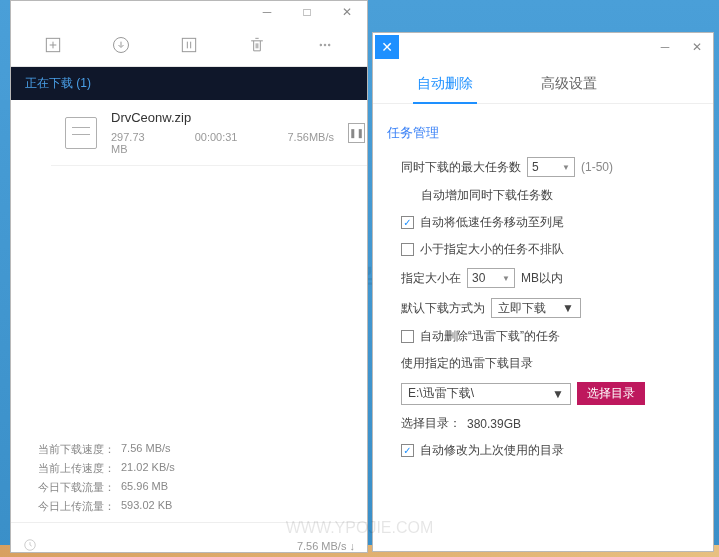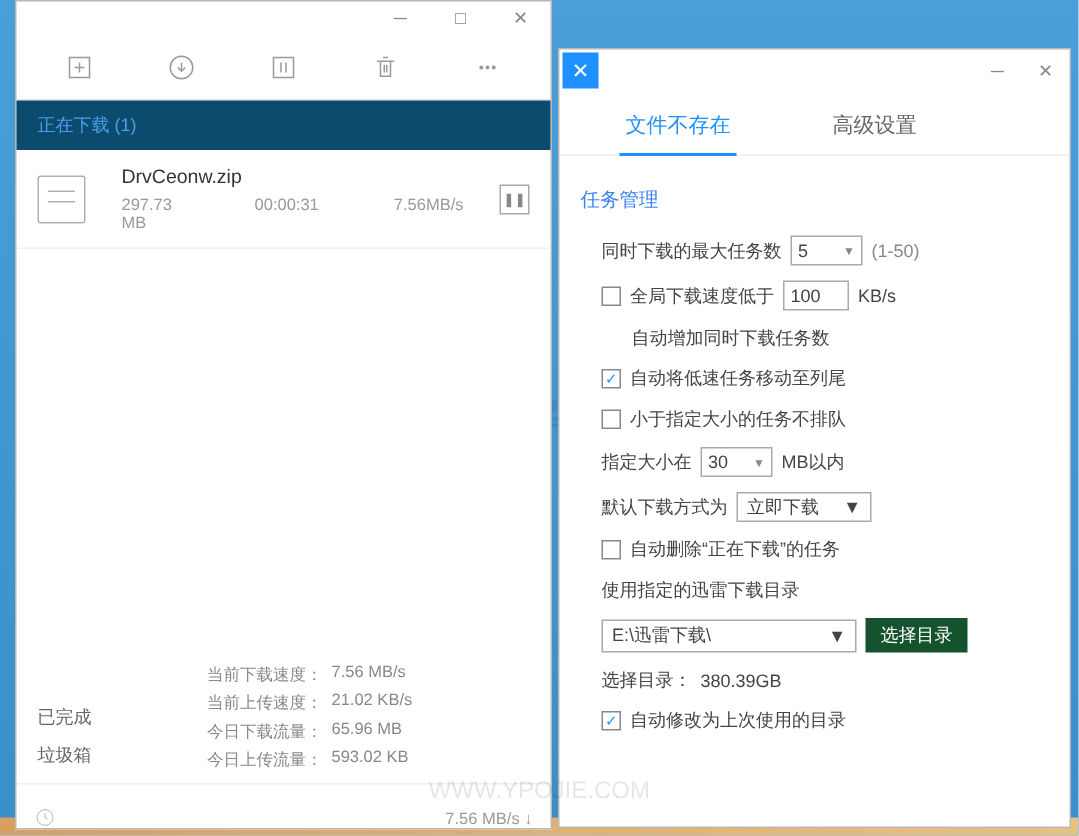--- a/index.html
+++ b/index.html
@@ -7,22 +7,22 @@
 .watermark { position: absolute; left: 50%; top: 50%; transform: translate(-50%, -50%); font-size: 28px; color: rgba(0,0,0,0.08); font-weight: bold; pointer-events: none; z-index: 0; }
 .watermark2 { position: absolute; left: 50%; bottom: 20px; transform: translateX(-50%); font-size: 16px; color: rgba(0,0,0,0.1); pointer-events: none; z-index: 100; }
 
 
 .win-left { position: absolute; left: 10px; top: 0; width: 358px; height: 553px; background: #fff; border: 1px solid #b8b8b8; display: flex; flex-direction: column; }
 .titlebar-l { height: 22px; display: flex; justify-content: flex-end; align-items: center; padding-right: 4px; gap: 8px; }
 .titlebtn { width: 32px; height: 20px; display: flex; align-items: center; justify-content: center; color: #888; cursor: pointer; font-size: 12px; }
 .toolbar { height: 44px; display: flex; align-items: center; border-bottom: 1px solid #e5e5e5; padding: 0 8px; }
 .tbtn { width: 68px; height: 44px; display: flex; align-items: center; justify-content: center; color: #999; }
 .tbtn svg { width: 20px; height: 20px; stroke: #999; fill: none; stroke-width: 1.2; }
-.section-hdr { padding: 8px 14px; font-size: 12px; color: #4aa0e8; background: #0c4a6e; }
-.dl-item { display: flex; align-items: center; padding: 10px 14px; border-bottom: 1px solid #f0f0f0; gap: 24px; }
+.section-hdr { padding: 8px 14px; font-size: 12px; color: #4aa0e8; background: #0f172a; }
+.dl-item { display: flex; align-items: center; padding: 10px 14px; border-bottom: 1px solid #f0f0f0; gap: 14px; margin-left: 40px; }
 .fileicon { width: 32px; height: 32px; border: 1.5px solid #b0b0b0; border-radius: 2px; position: relative; flex-shrink: 0; }
 .fileicon::before, .fileicon::after { content: ""; position: absolute; left: 6px; right: 6px; height: 1.5px; background: #b0b0b0; }
 .fileicon::before { top: 9px; }
 .fileicon::after { top: 16px; }
 .dl-body { flex: 1; }
 .dl-name { font-size: 13px; color: #333; margin-bottom: 6px; }
 .dl-stats { display: flex; font-size: 11px; color: #999; gap: 50px; }
 .dl-pause { width: 20px; height: 20px; border: 1px solid #aaa; display: flex; align-items: center; justify-content: center; color: #888; font-size: 9px; }
 .spacer { flex: 1; }
 .stat-block { border-top: 1px solid #eee; padding: 6px 14px; font-size: 11px; color: #888; }
@@ -46,21 +46,21 @@
 .settings-body { flex: 1; padding: 12px 14px; overflow: auto; font-size: 12px; color: #444; }
 .sec-title { font-size: 13px; color: #3b82f6; margin: 8px 0 10px; }
 .frow { display: flex; align-items: center; padding: 5px 0 5px 14px; gap: 6px; flex-wrap: wrap; }
 .frow-indent { padding-left: 34px; }
 .cbox { width: 13px; height: 13px; border: 1px solid #888; display: inline-flex; align-items: center; justify-content: center; font-size: 10px; color: #1e90ff; flex-shrink: 0; }
 .cbox.checked::after { content: "✓"; }
 .numbox { width: 48px; height: 20px; border: 1px solid #aaa; padding: 0 4px; font-size: 12px; display: flex; align-items: center; justify-content: space-between; }
 .numbox .arr { font-size: 8px; color: #888; }
 .selbox { width: 90px; height: 20px; border: 1px solid #aaa; padding: 0 6px; font-size: 12px; display: flex; align-items: center; justify-content: space-between; }
 .pathbox { width: 170px; height: 22px; border: 1px solid #aaa; padding: 0 6px; font-size: 12px; display: flex; align-items: center; justify-content: space-between; }
-.btn-primary { background: #14532d; color: #fff; padding: 3px 10px; font-size: 12px; border: none; cursor: pointer; }
+.btn-primary { background: #be185d; color: #fff; padding: 3px 10px; font-size: 12px; border: none; cursor: pointer; }
 .hint { color: #888; }
 
 .bottom-grad { position: absolute; left: 0; right: 0; bottom: 0; height: 12px; background: linear-gradient(90deg, #d8a060, #e8c080); z-index: -1; }
 </style>
 </head>
 <body>
 
 <div class="watermark">易破解网站</div>
 <div class="watermark2">WWW.YPOJIE.COM</div>
 
@@ -117,24 +117,20 @@
       <div class="dl-stats">
         <span>297.73 MB</span>
         <span>00:00:31</span>
         <span>7.56MB/s</span>
       </div>
     </div>
     <div class="dl-pause">❚❚</div>
   </div>
   <div class="spacer"></div>
   <div style="display:flex; align-items:flex-end;">
-    <div class="side-links" style="flex:0 0 100px;">
-      <div>已完成</div>
-      <div>垃圾箱</div>
-    </div>
     <div class="stat-block" style="flex:1; border-top:none;">
       <div class="stat-row">
           <span class="stat-label">当前下载速度：</span>
           <span class="stat-val">7.56 MB/s</span>
         </div>
       <div class="stat-row">
           <span class="stat-label">当前上传速度：</span>
           <span class="stat-val">21.02 KB/s</span>
         </div>
       <div class="stat-row">
@@ -157,41 +153,33 @@
 </div>
 
 <div class="win-right">
   <div class="titlebar-r">
     <div class="closex">✕</div>
     <div class="tbr-spacer"></div>
     <div class="titlebtn">─</div>
     <div class="titlebtn">✕</div>
   </div>
   <div class="tabs">
-    <div class="tab active">文件不存在</div>
+    <div class="tab active">自动删除</div>
     <div class="tab">高级设置</div>
   </div>
   <div class="settings-body">
     <div class="sec-title">任务管理</div>
     <div class="frow">
       <span>同时下载的最大任务数</span>
       <div class="numbox">
           <span>5</span>
           <span class="arr">▼</span>
         </div>
       <span class="hint">(1-50)</span>
     </div>
-    <div class="frow">
-      <span class="cbox"></span>
-      <span>全局下载速度低于</span>
-      <div class="numbox" style="width:44px;">
-          <span>100</span>
-        </div>
-      <span>KB/s</span>
-    </div>
     <div class="frow frow-indent">
         <span>自动增加同时下载任务数</span>
       </div>
     <div class="frow">
       <span class="cbox checked"></span>
       <span>自动将低速任务移动至列尾</span>
     </div>
     <div class="frow">
       <span class="cbox"></span>
       <span>小于指定大小的任务不排队</span>
@@ -206,21 +194,21 @@
     </div>
     <div class="frow">
       <span>默认下载方式为</span>
       <div class="selbox">
           <span>立即下载</span>
           <span class="arr">▼</span>
         </div>
     </div>
     <div class="frow">
       <span class="cbox"></span>
-      <span>自动删除“正在下载”的任务</span>
+      <span>自动删除“迅雷下载”的任务</span>
     </div>
 
     <div class="frow">
         <span>使用指定的迅雷下载目录</span>
       </div>
     <div class="frow">
       <div class="pathbox">
           <span>E:\迅雷下载\</span>
           <span class="arr">▼</span>
         </div>

